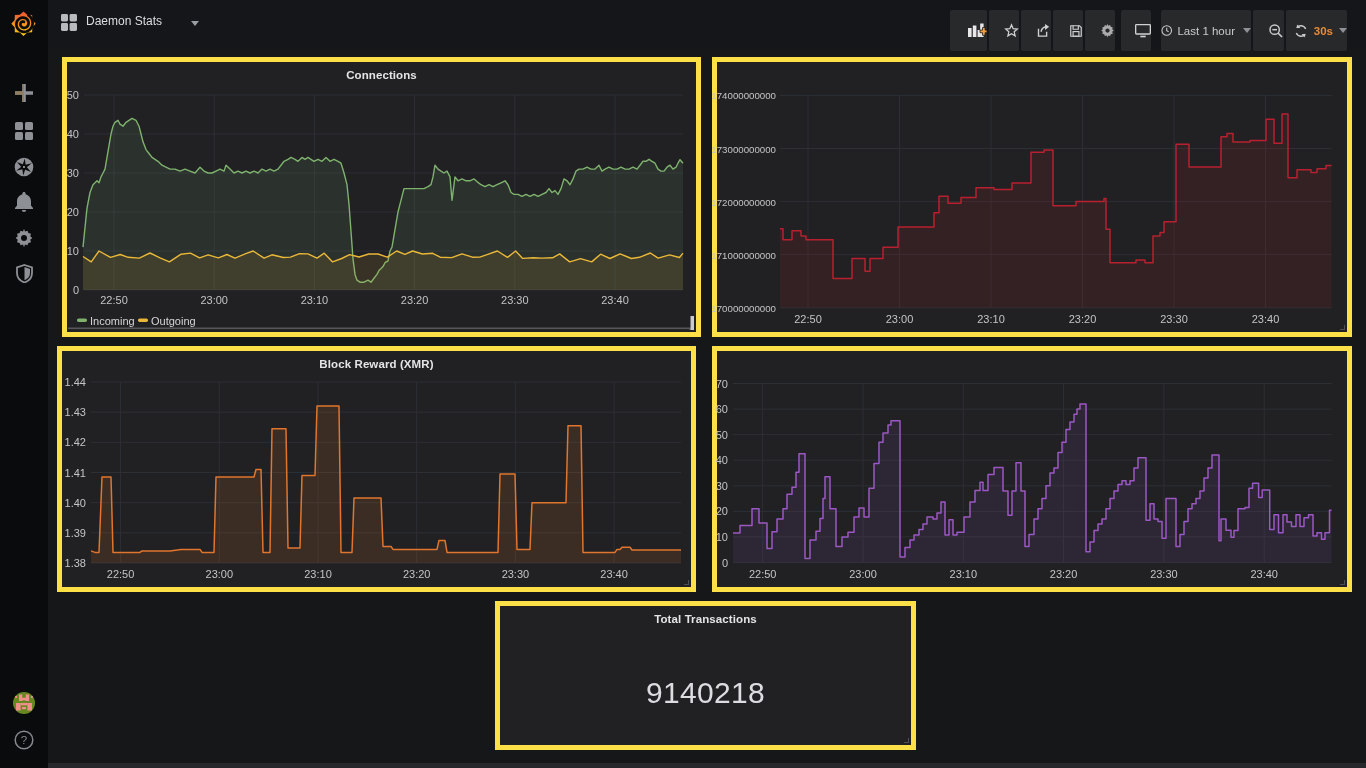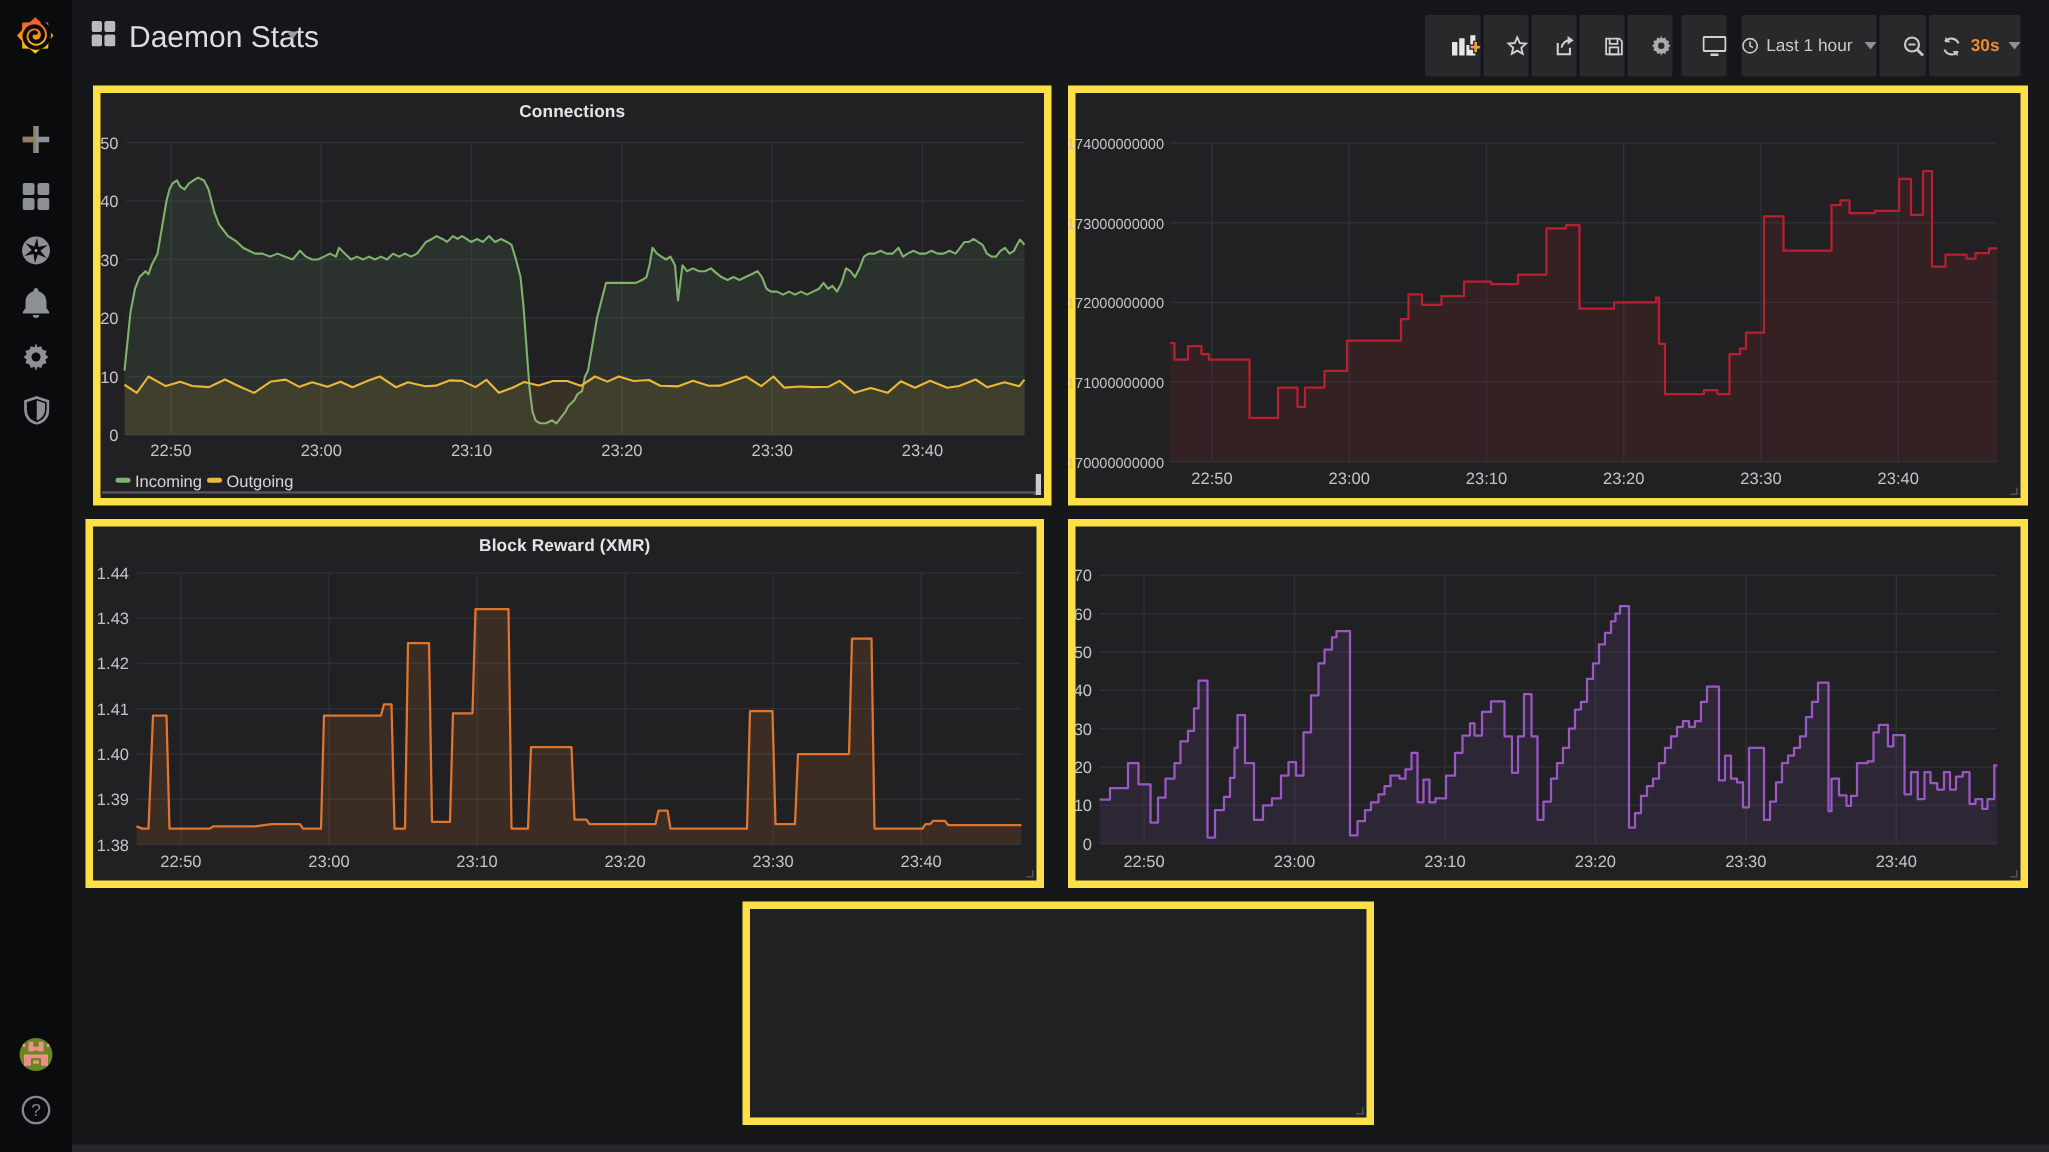--- a/index.html
+++ b/index.html
@@ -19,21 +19,21 @@
 </style></head><body>
 
 <div id="navbar"></div>
 
 <svg class="abs" style="left:61px;top:14px" width="16" height="17" viewBox="0 0 16 17">
  <rect x="0" y="0" width="7" height="7.4" rx="1.4" fill="#b8babd"></rect>
  <rect x="8.6" y="0" width="7.4" height="7.4" rx="1.4" fill="#b8babd"></rect>
  <rect x="0" y="9" width="7" height="8" rx="1.4" fill="#b8babd"></rect>
  <rect x="8.6" y="9" width="7.4" height="8" rx="1.4" fill="#b8babd"></rect>
 </svg>
-<div class="abs" style="left:86px;top:13.5px;font-size:20px;color:#dcdde0">Daemon Stats</div>
+<div class="abs" style="left:86px;top:13.5px;font-size:12px;color:#dcdde0">Daemon Stats</div>
 <span class="caret abs" style="left:191px;top:21px;border-top-color:#9a9da1"></span>
 
 <div class="btn" style="left:950px;width:37px">
  <svg width="19" height="16" viewBox="0 0 19 16">
   <rect x="0" y="5" width="3.6" height="9" fill="#e8e8e9"></rect>
   <rect x="4.8" y="2.5" width="3.6" height="11.5" fill="#e8e8e9"></rect>
   <rect x="9.6" y="7" width="3.2" height="7" fill="#e8e8e9"></rect>
   <rect x="12.2" y="0.5" width="3.4" height="13.5" fill="#e8e8e9"></rect>
   <path d="M14.5 4.5h2.6v2.6H19v2.6h-1.9v2.6h-2.6v-2.6H12V7.1h2.5z" fill="#f59f3c" stroke="#1a1a1a" stroke-width="0.8"></path>
  </svg>
@@ -103,20 +103,22 @@
     <div class="corner"></div>
   </div>
 <div class="panel" style="left:57px;top:346px;width:639px;height:246px">
     <div class="ptitle">Block Reward (XMR)</div>
     <div class="corner"></div>
   </div>
 <div class="panel" style="left:712px;top:346px;width:640px;height:246px">
     <div class="corner"></div>
   </div>
 <div class="panel" style="left:495px;top:601px;width:421px;height:149px">
+ <div class="ptitle">Total Transactions</div>
+ <div class="abs" style="left:0;right:0;top:70px;text-align:center;font-size:30px;font-weight:500;color:#dcdde0;letter-spacing:.3px">9140218</div>
  <div class="corner"></div>
 </div>
 
 <svg id="bigsvg" width="1366" height="768" font-family="Liberation Sans,sans-serif">
 <line x1="114.0" y1="95.0" x2="114.0" y2="290.0" stroke="#2c2f34" stroke-width="1"></line>
     <line x1="214.2" y1="95.0" x2="214.2" y2="290.0" stroke="#2c2f34" stroke-width="1"></line>
     <line x1="314.4" y1="95.0" x2="314.4" y2="290.0" stroke="#2c2f34" stroke-width="1"></line>
     <line x1="414.6" y1="95.0" x2="414.6" y2="290.0" stroke="#2c2f34" stroke-width="1"></line>
     <line x1="514.8" y1="95.0" x2="514.8" y2="290.0" stroke="#2c2f34" stroke-width="1"></line>
     <line x1="615.0" y1="95.0" x2="615.0" y2="290.0" stroke="#2c2f34" stroke-width="1"></line>

